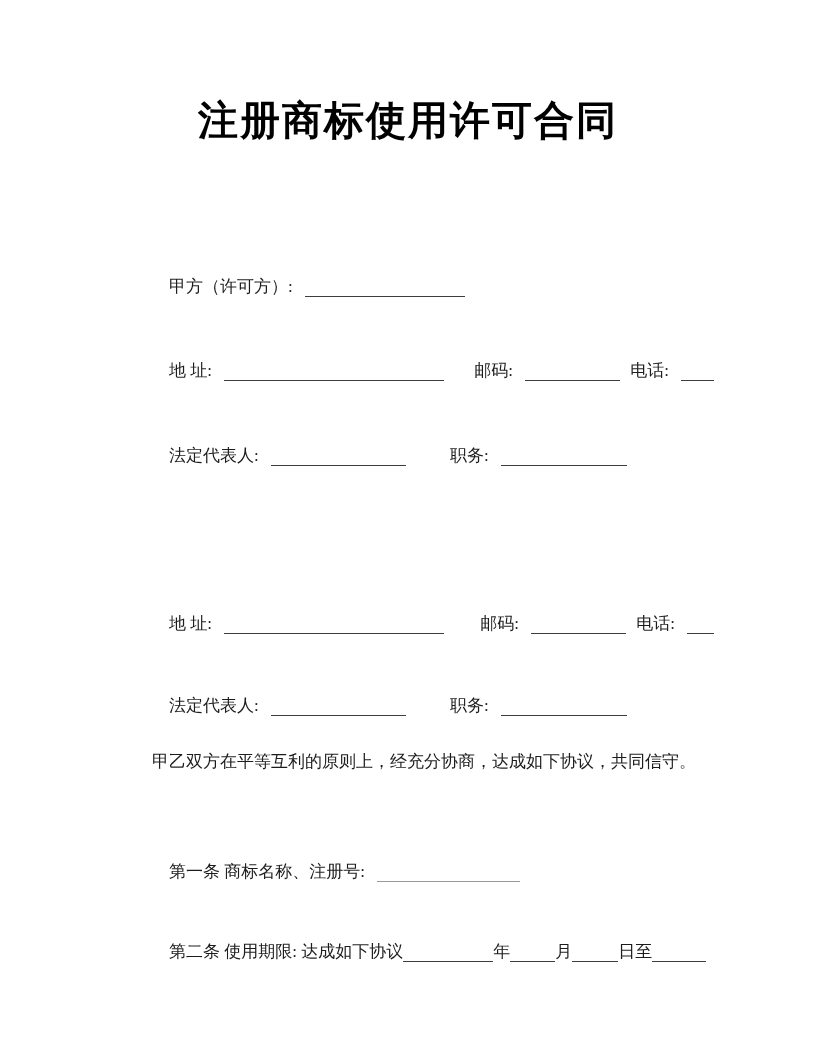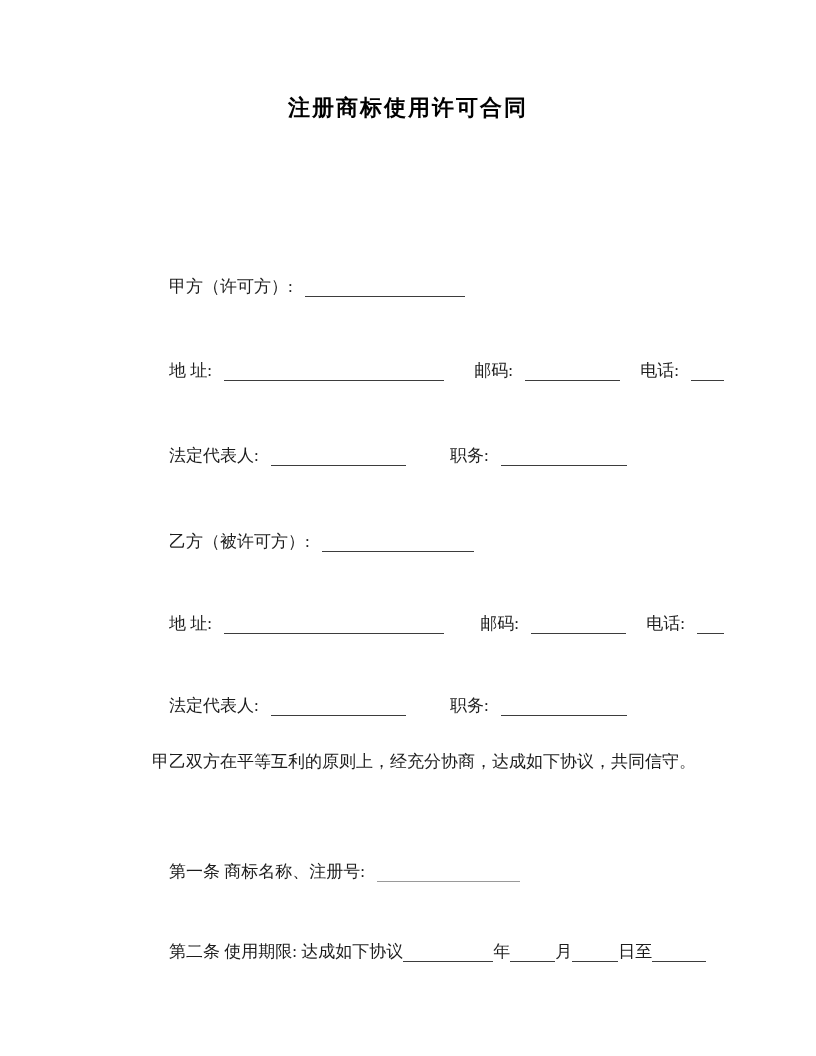--- a/index.html
+++ b/index.html
@@ -17,21 +17,21 @@
     overflow: hidden;
   }
   .doc-title {
     position: absolute;
     top: 93px;
     left: 0;
     width: 100%;
     text-align: center;
     font-family: "Liberation Sans", "DejaVu Sans", sans-serif;
     font-weight: bold;
-    font-size: 22px;
+    font-size: 40px;
     letter-spacing: 2px;
     color: #000000;
     white-space: pre;
   }
   .row {
     position: absolute;
     left: 152px;
     font-size: 17px;
     line-height: 22px;
     white-space: pre;
@@ -61,21 +61,21 @@
   .w135 { width: 135px; }
   .w126 { width: 126px; }
   .w95  { width: 95px; }
   .w90  { width: 90px; }
   .w54  { width: 54px; }
   .w46  { width: 46px; }
   .w45  { width: 45px; }
   .w33  { width: 33px; }
   .w27  { width: 27px; }
   .ml8  { margin-left: 8px; }
-  .ml10 { margin-left: 20px; }
+  .ml10 { margin-left: 10px; }
   .ml30 { margin-left: 30px; }
   .ml36 { margin-left: 36px; }
   .ml60 { margin-left: 44px; }
 </style>
 </head>
 <body>
 
 <div class="page">
 
   <div class="doc-title">注册商标使用许可合同</div>
@@ -85,23 +85,20 @@
   </div>
 
   <div class="row r2">
     <span>地 址: </span><span class="bl w220 ml8"></span><span class="ml30">邮码: </span><span class="bl w95 ml8"></span><span class="ml10">电话: </span><span class="bl w33 ml8"></span>
   </div>
 
   <div class="row r3">
     <span>法定代表人: </span><span class="bl w135 ml8"></span><span class="ml60">职务: </span><span class="bl w126 ml8"></span>
   </div>
 
-  <div class="row r4">
-    <span>乙方（被许可方）: </span><span class="bl w152 ml8"></span>
-  </div>
 
   <div class="row r5">
     <span>地 址: </span><span class="bl w220 ml8"></span><span class="ml36">邮码: </span><span class="bl w95 ml8"></span><span class="ml10">电话: </span><span class="bl w27 ml8"></span>
   </div>
 
   <div class="row r6">
     <span>法定代表人: </span><span class="bl w135 ml8"></span><span class="ml60">职务: </span><span class="bl w126 ml8"></span>
   </div>
 
   <div class="row r8">

